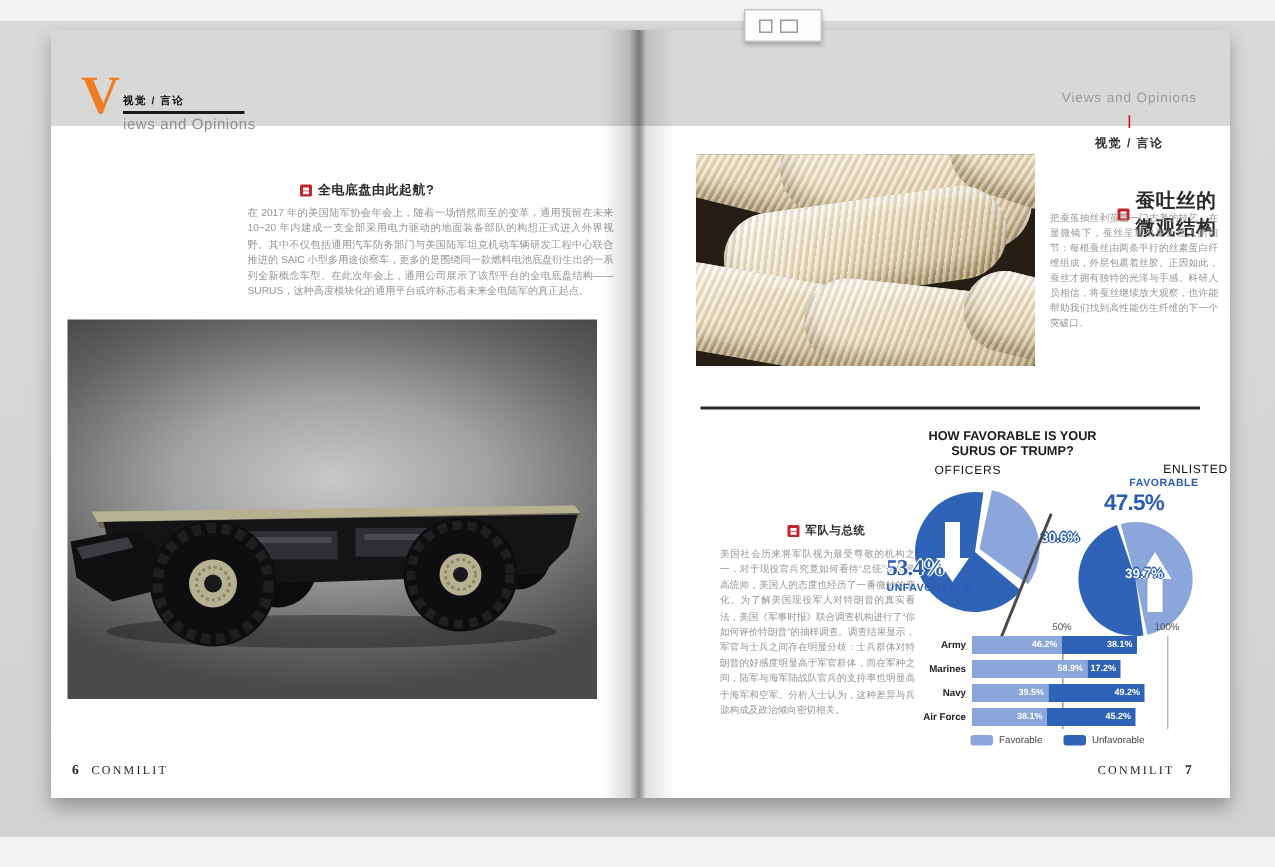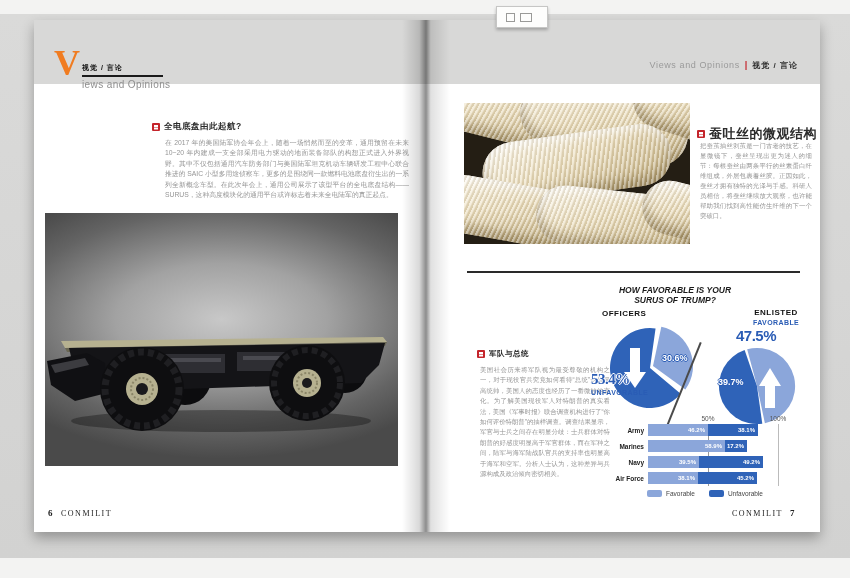--- a/index.html
+++ b/index.html
@@ -19,53 +19,53 @@
        border:1px solid #c6c6c5;box-shadow:0 2px 3px rgba(0,0,0,.25);}
   .tab .mark{display:inline-block;width:7px;height:7px;margin:6px 3px 0 9px;border:1px solid #9a9a98;}
   .tab .mark2{display:inline-block;width:10px;height:7px;margin:6px 0 0 2px;border:1px solid #9a9a98;}
   
   .hdr-left{position:absolute;left:20px;top:28px;display:flex;}
   .hdr-left .v{font-size:36px;line-height:.85;font-weight:bold;color:#f07c21;font-family:"Liberation Serif",serif;}
   .hdr-left .txt{margin-left:2px;padding-top:8px;}
   .hdr-left .cn{display:inline-block;font-size:7px;font-weight:bold;color:#111;
                 border-bottom:2px solid #1a1a1a;padding:0 40px 2px 0;letter-spacing:1px;}
   .hdr-left .en{font-size:10px;color:#8f8f8f;letter-spacing:.4px;margin-top:2px;}
-  .hdr-right{position:absolute;right:22px;top:40px;display:flex;align-items:flex-start;gap:5px;}
+  .hdr-right{position:absolute;right:22px;top:40px;display:flex;align-items:center;gap:5px;flex-direction:column;}
   .hdr-right .en{font-size:9px;color:#9a9a9a;letter-spacing:.6px;}
   .hdr-right .bar{color:#c4242b;font-weight:bold;font-size:9px;}
   .hdr-right .cn{font-size:8px;font-weight:bold;color:#333;letter-spacing:1px;}
   
-  .sec-head{position:absolute;display:flex;align-items:center;gap:4px;}
+  .sec-head{position:absolute;display:flex;align-items:center;gap:4px;margin-left:48px;}
   .bullet{width:8px;height:8px;background:#c4242b;border-radius:1px;position:relative;flex:0 0 8px;}
   .bullet::after{content:"";position:absolute;left:2px;top:2px;width:4px;height:1.5px;background:#fff;
                  box-shadow:0 2.5px 0 #fff;}
   .sec-title{font-size:8.5px;font-weight:bold;color:#2b2b2b;letter-spacing:.5px;}
   .body-text{position:absolute;font-size:6.8px;line-height:10.4px;color:#959595;text-align:justify;}
   
   .photo-vehicle{position:absolute;left:11px;top:193px;width:353px;height:253px;overflow:hidden;
      background:radial-gradient(ellipse 75% 55% at 50% 42%,#c8c8c8 0%,#a2a2a2 40%,#646464 78%,#4a4a4a 100%);}
   
   .photo-silk{position:absolute;left:430px;top:83px;width:226px;height:141px;overflow:hidden;background:#241e14;}
   .skein{position:absolute;border-radius:60px;
      background:linear-gradient(160deg,#fbf6e8 10%,#ecdfbf 45%,#cbb98e 85%);
      box-shadow:inset 0 -8px 12px rgba(90,70,30,.45),inset 0 5px 8px rgba(255,255,255,.75);}
   .skein::after{content:"";position:absolute;inset:0;border-radius:inherit;
      background:repeating-linear-gradient(105deg,rgba(255,255,255,.4) 0 1.5px,rgba(120,95,50,.16) 3px 4.5px);}
   
   .rule{position:absolute;left:433px;top:251px;width:333px;height:2px;background:#2a2a2a;}
   
   .infographic{position:absolute;left:556px;top:263px;width:230px;height:246px;}
   .ig-title{position:absolute;left:15px;top:2px;width:140px;text-align:center;
-            font-size:8.5px;line-height:10px;font-weight:bold;color:#1a1a1a;font-style:italic;}
-  .grp-label{position:absolute;font-size:8px;font-weight:bold;color:#111;letter-spacing:.5px;}
+            font-size:8.5px;line-height:10px;font-weight:bold;color:#1a1a1a;}
+  .grp-label{position:absolute;font-size:8px;font-weight:normal;color:#111;letter-spacing:.5px;margin-left:21px;}
   .big-pct{position:absolute;font-size:15px;font-weight:bold;color:#2a5cb5;letter-spacing:-.5px;
            text-shadow:-1px 0 #fff,1px 0 #fff,0 -1px #fff,0 1px #fff;}
   .blue-cap{position:absolute;font-size:7px;font-weight:bold;color:#2a5cb5;letter-spacing:.4px;}
   .pie-pct{position:absolute;font-size:9px;font-weight:bold;color:#fff;
-           text-shadow:-1px 0 #2a5cb5,1px 0 #2a5cb5,0 -1px #2a5cb5,0 1px #2a5cb5;}
+           text-shadow:-1px 0 #2a5cb5,1px 0 #2a5cb5,0 -1px #2a5cb5,0 1px #2a5cb5;margin-left:32px;}
   .slash{position:absolute;left:92px;top:56px;width:2px;height:95px;background:#4a4a4a;transform:rotate(22deg);}
   .tick{position:absolute;width:32px;text-align:center;font-size:6.5px;color:#555;top:132px;}
   .vline{position:absolute;top:141px;height:62px;width:1px;}
   .bar-rows{position:absolute;left:0;top:141px;}
   .bar-row{display:flex;align-items:center;margin-bottom:4px;height:12px;}
   .bar-label{width:54px;text-align:right;padding-right:4px;font-size:6.5px;font-weight:bold;color:#222;}
   .seg{height:12px;line-height:12px;font-size:6px;font-weight:bold;color:#fff;
        text-align:right;padding-right:3px;box-sizing:border-box;}
   .seg.fav{background:#8ba6da;}
   .seg.unf{background:#2f63b8;}

